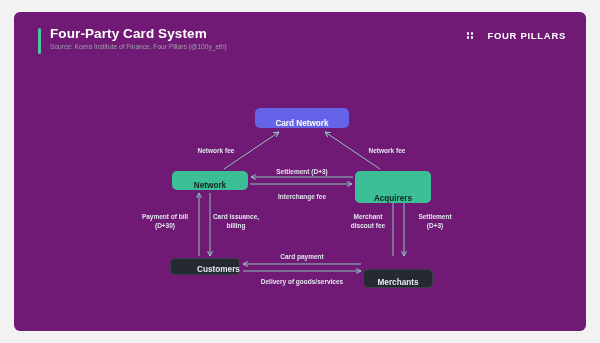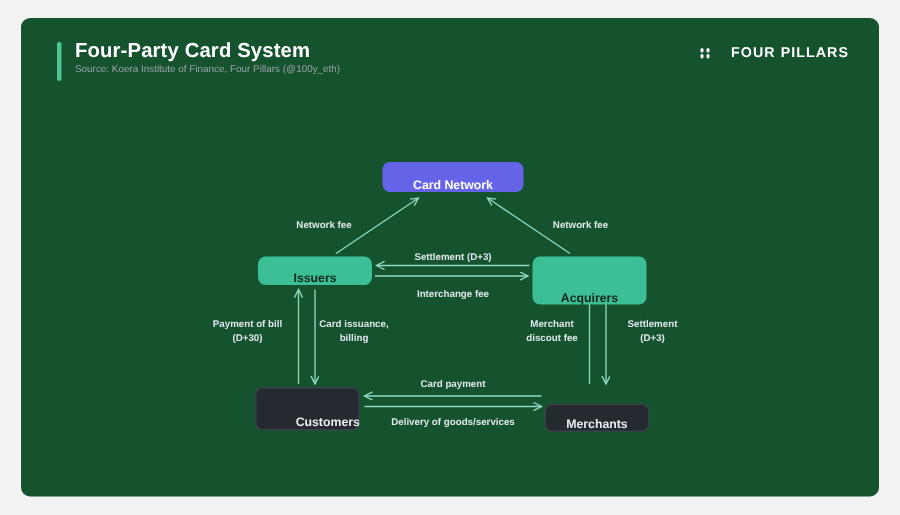--- a/index.html
+++ b/index.html
@@ -6,21 +6,21 @@
   body{
     width:600px;height:343px;
     background:#f2f2f2;
     font-family:"Liberation Sans", sans-serif;
     overflow:hidden;
   }
   #slide{
     position:absolute;
     left:14px;top:12px;
     width:572px;height:319px;
-    background:#14532d;
+    background:#701a75;
     border-radius:6px;
     overflow:hidden;
   }
 
   
   #header{position:absolute;left:0;top:0;width:100%;height:54px;}
   #accent-bar{
     position:absolute;left:24px;top:16px;
     width:3px;height:26px;background:#4cc79a;border-radius:2px;
   }
@@ -58,21 +58,21 @@
     white-space:nowrap;
     box-sizing:border-box;
   }
   .node-network{background:#6563e8;color:#ffffff;}
   .node-teal{background:#3cbf96;color:#10241d;}
   .node-dark{background:#242a30;color:#e8edf1;border:1px solid #39424a;}
 
   #node-card-network{left:241px;top:42px;width:94px;height:20px;}
   #node-issuers{left:158px;top:105px;width:76px;height:19px;}
   #node-acquirers{left:341px;top:105px;width:76px;height:32px;}
-  #node-customers{left:156px;top:192px;width:70px;height:29px;padding-left:27px;}
+  #node-customers{left:156px;top:192px;width:70px;height:17px;padding-left:27px;}
   #node-merchants{left:349px;top:192px;width:70px;height:19px;margin-top:11px;}
 
   .elabel{
     position:absolute;
     font-size:6.5px;font-weight:bold;color:#dfe5ea;
     text-align:center;line-height:1.45;
     white-space:pre-line;
   }
   #lbl-network-fee-l{left:169px;top:80px;width:66px;}
   #lbl-network-fee-r{left:340px;top:80px;width:66px;}
@@ -124,21 +124,21 @@
         <line x1="390" y1="127" x2="390" y2="190"></line>
         <line x1="347" y1="198" x2="229" y2="198"></line>
         <line x1="229" y1="205" x2="347" y2="205"></line>
       </g>
     </svg>
 
     <div class="node node-network" id="node-card-network">
       <span>Card Network</span>
     </div>
     <div class="node node-teal" id="node-issuers">
-      <span>Issuers</span>
+      <span>Network</span>
     </div>
     <div class="node node-teal" id="node-acquirers">
       <span>Acquirers</span>
     </div>
     <div class="node node-dark" id="node-customers">
       <span>Customers</span>
     </div>
     <div class="node node-dark" id="node-merchants">
       <span>Merchants</span>
     </div>

